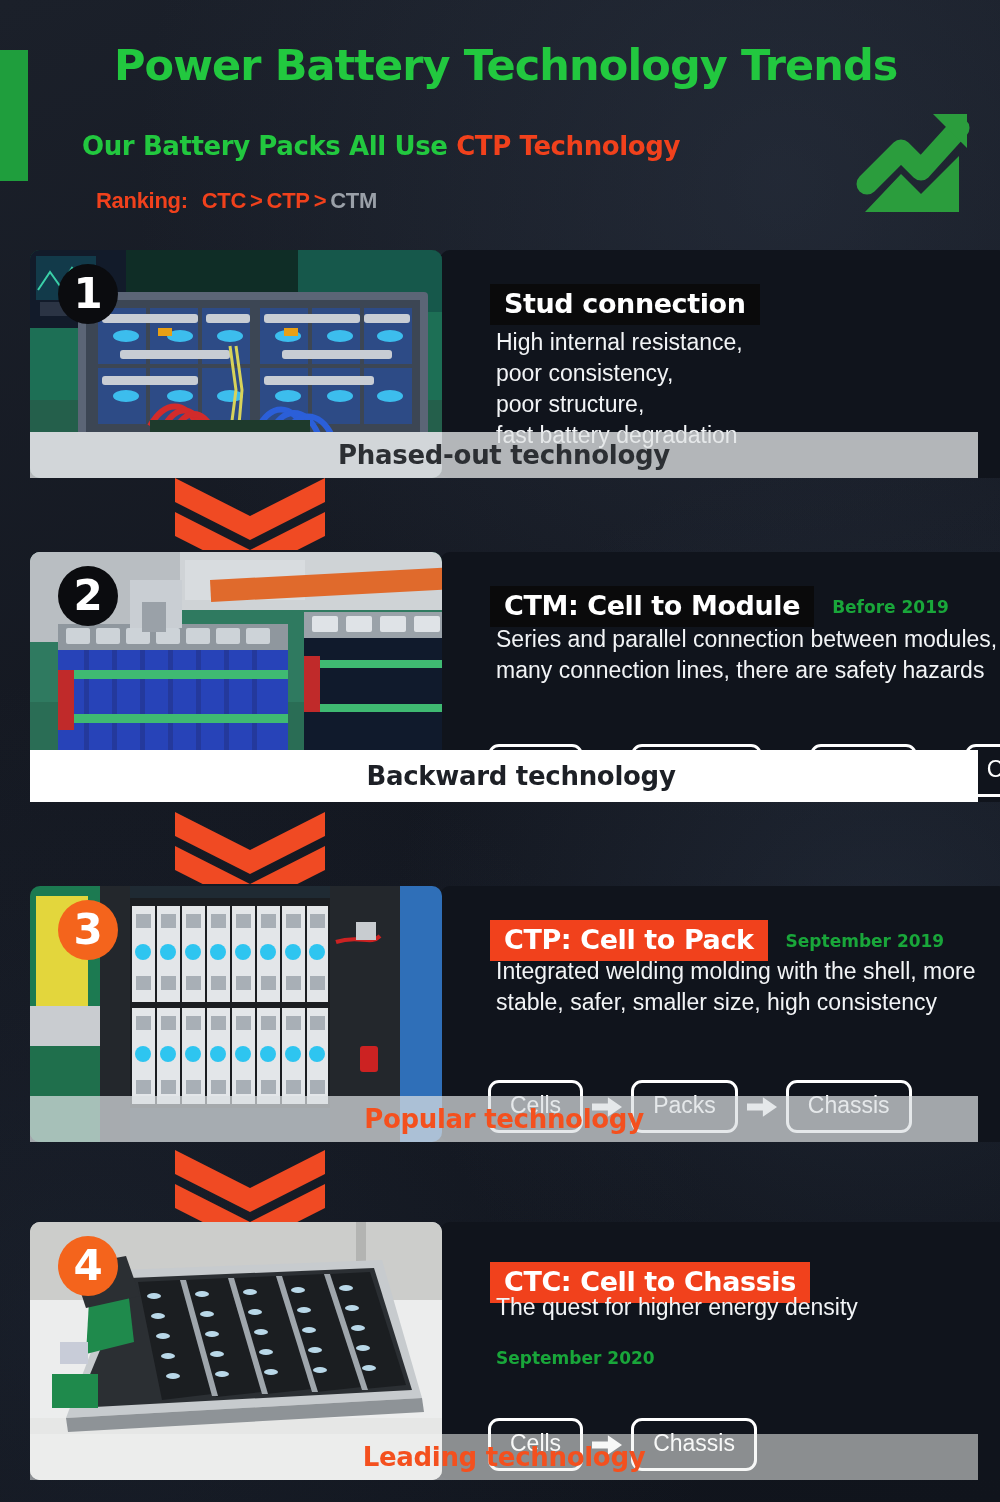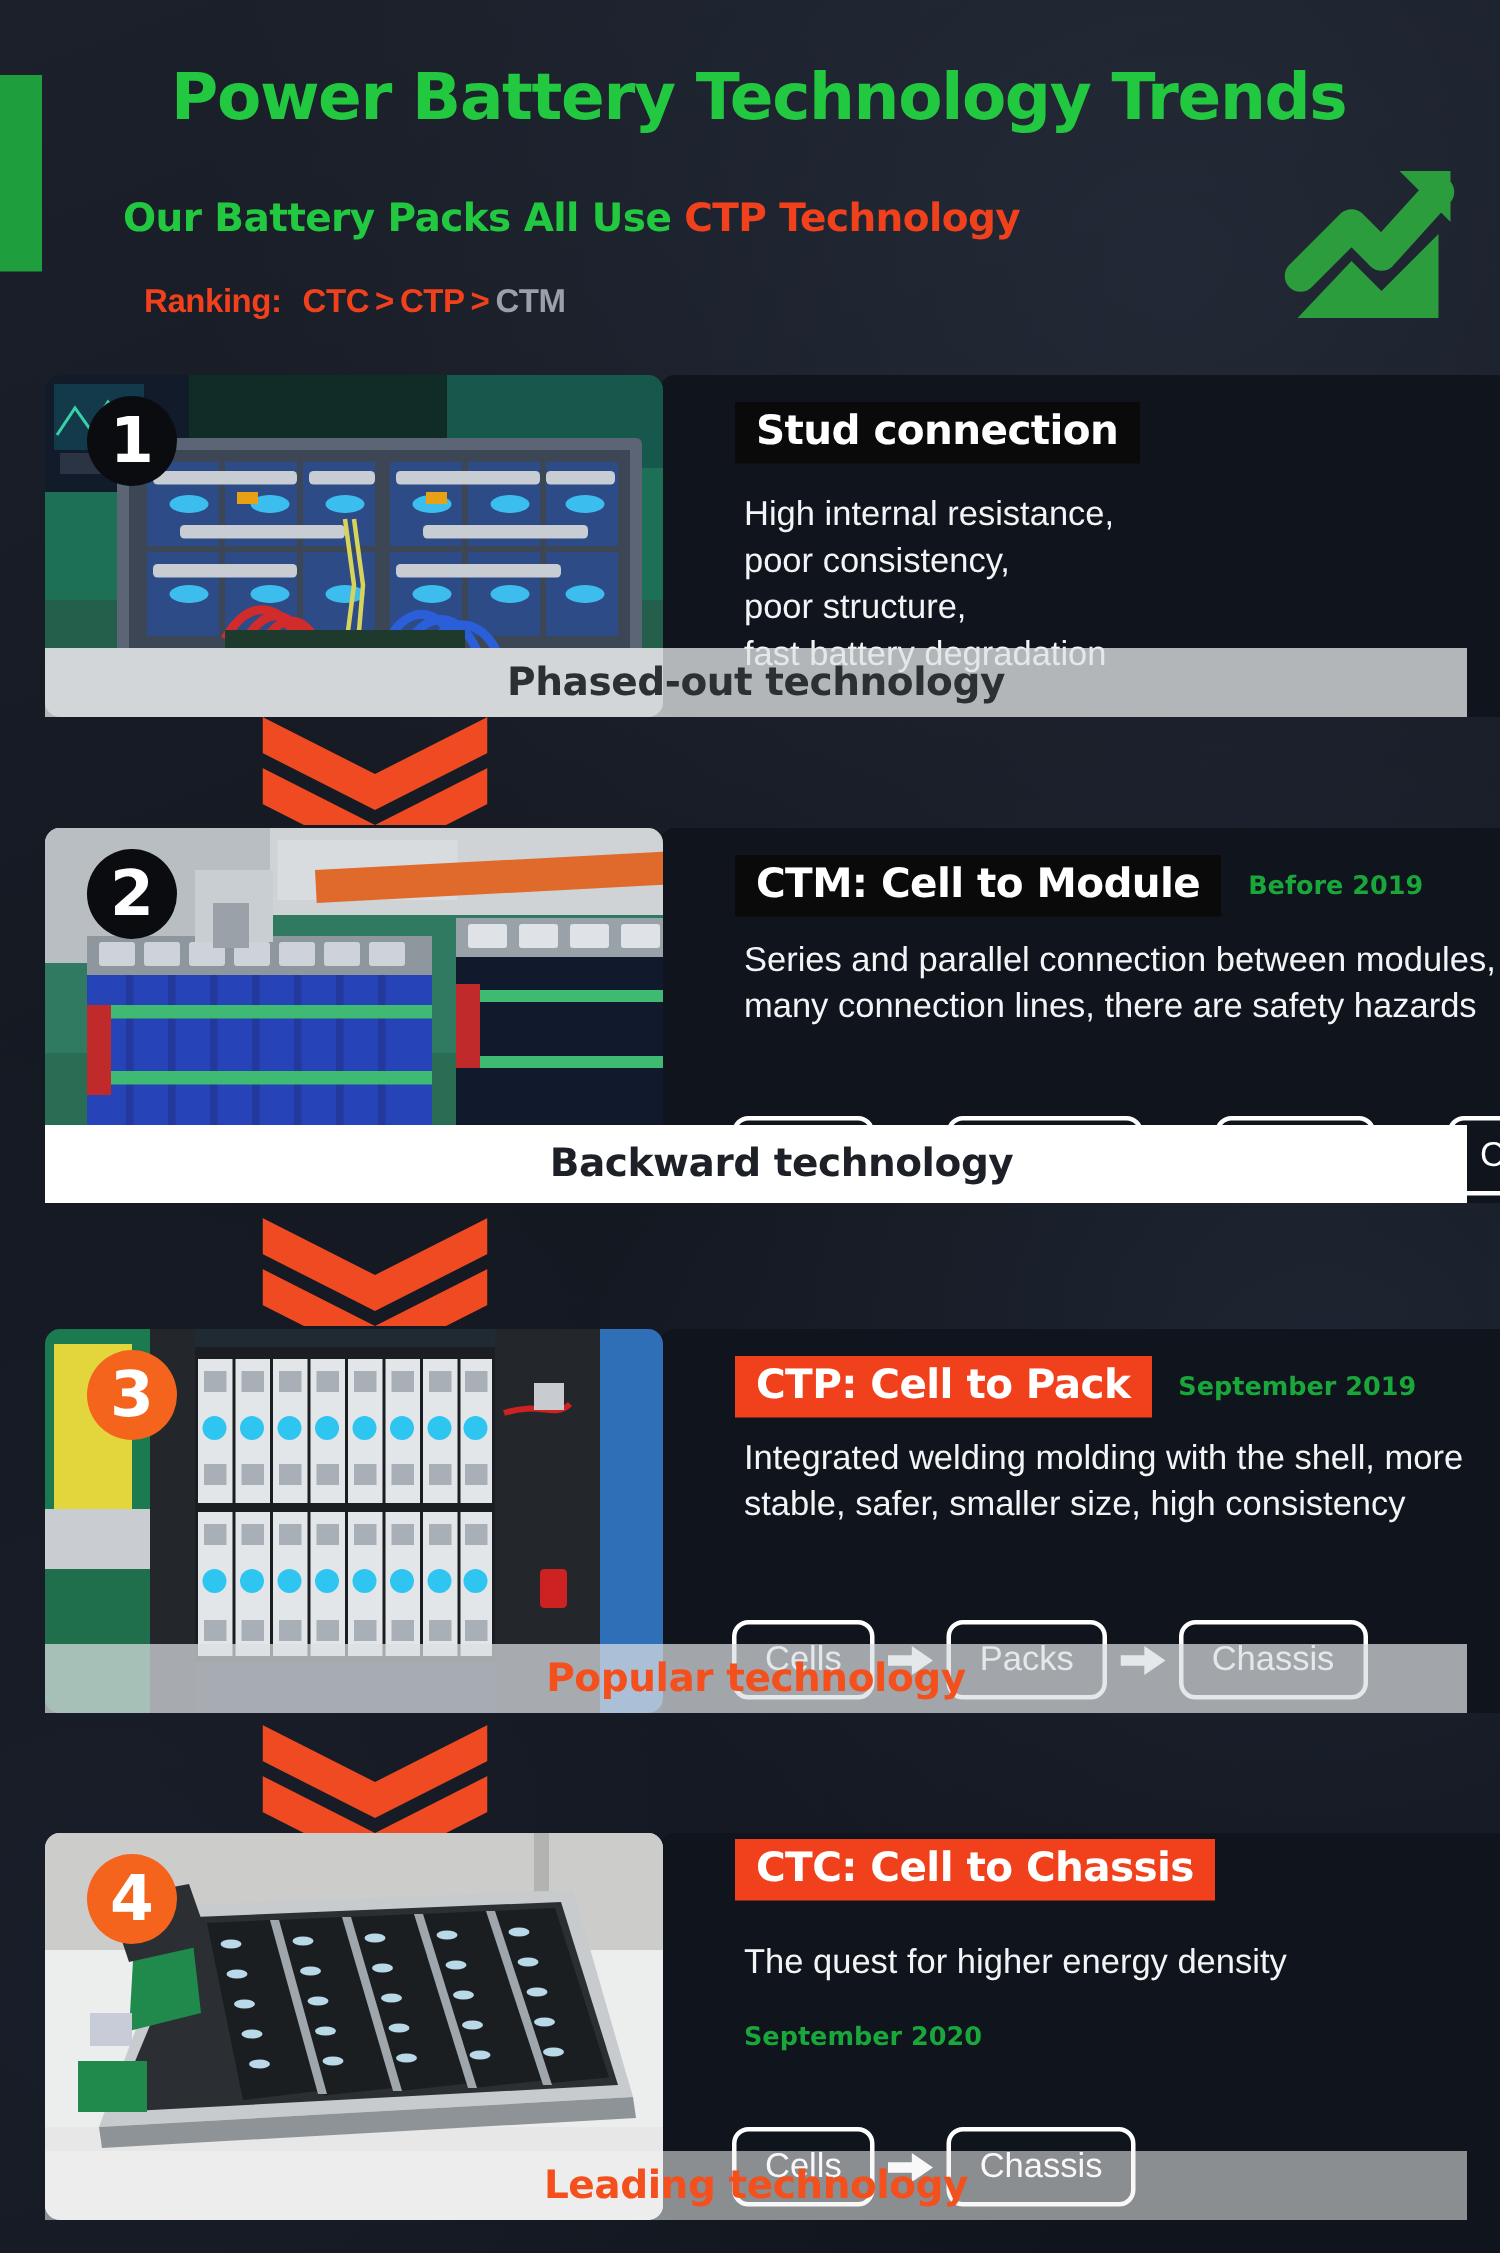--- a/index.html
+++ b/index.html
@@ -95,21 +95,21 @@
     font-size: 26px; font-weight: 700; letter-spacing: -.3px;
     z-index: 4;
     font-family: "DejaVu Sans", sans-serif;
   }
   .caption.glass { background: rgba(226,228,230,.78); color: #2c2f33; }
   .caption.solid { background: #ffffff; color: #1d2026; height: 52px; padding-left: 34px; }
   .caption.glass-orange { background: rgba(219,223,226,.72); color: #f4501e; }
   .caption.clear-orange { background: rgba(241,242,240,.55); color: #f4501e; }
 
   
-  .head-row { position: absolute; left: 460px; display: flex; align-items: center; gap: 18px; }
+  .head-row { position: absolute; left: 460px; display: flex; align-items: center; gap: 18px; margin-top: 16px; }
   .head-tag {
     display: inline-block;
     font-size: 27px; font-weight: 700; letter-spacing: -.4px;
     color: #ffffff; padding: 6px 14px 8px 14px; line-height: 1;
     font-family: "DejaVu Sans", sans-serif;
   }
   .head-tag.black { background: #0a0a0b; }
   .head-tag.red   { background: #f1411c; }
   .head-date {
     font-size: 17px; font-weight: 700; color: #19a63a; white-space: nowrap;
@@ -544,21 +544,21 @@
         <polygon points="60,62 96,50 104,120 56,132" fill="#1f8a4c"></polygon>
         <rect x="22" y="152" width="46" height="34" fill="#1f8a4c"></rect>
         <rect x="30" y="120" width="28" height="22" fill="#c8ccd8"></rect>
         <polygon points="42,44 96,34 110,74 56,86" fill="#2b2f33"></polygon>
       </svg>
     </div>
 
     <div class="badge orange">4</div>
     <div class="caption clear-orange">Leading technology</div>
 
-    <div class="head-row" style="top:4px;">
+    <div class="head-row" style="top:24px;">
       <span class="head-tag red">CTC: Cell to Chassis</span>
     </div>
     <div class="desc" style="top:70px;">The quest for higher energy density</div>
     <div class="head-date below" style="top:126px;">September 2020</div>
 
     <div class="flow" style="top:196px;">
       <span class="chip">Cells</span>
       <span class="flow-arrow">
         <svg viewBox="0 0 34 22" width="30" height="20">
             <path d="M0 7 L18 7 L18 0 L34 11 L18 22 L18 15 L0 15 Z" fill="#ffffff"></path>

